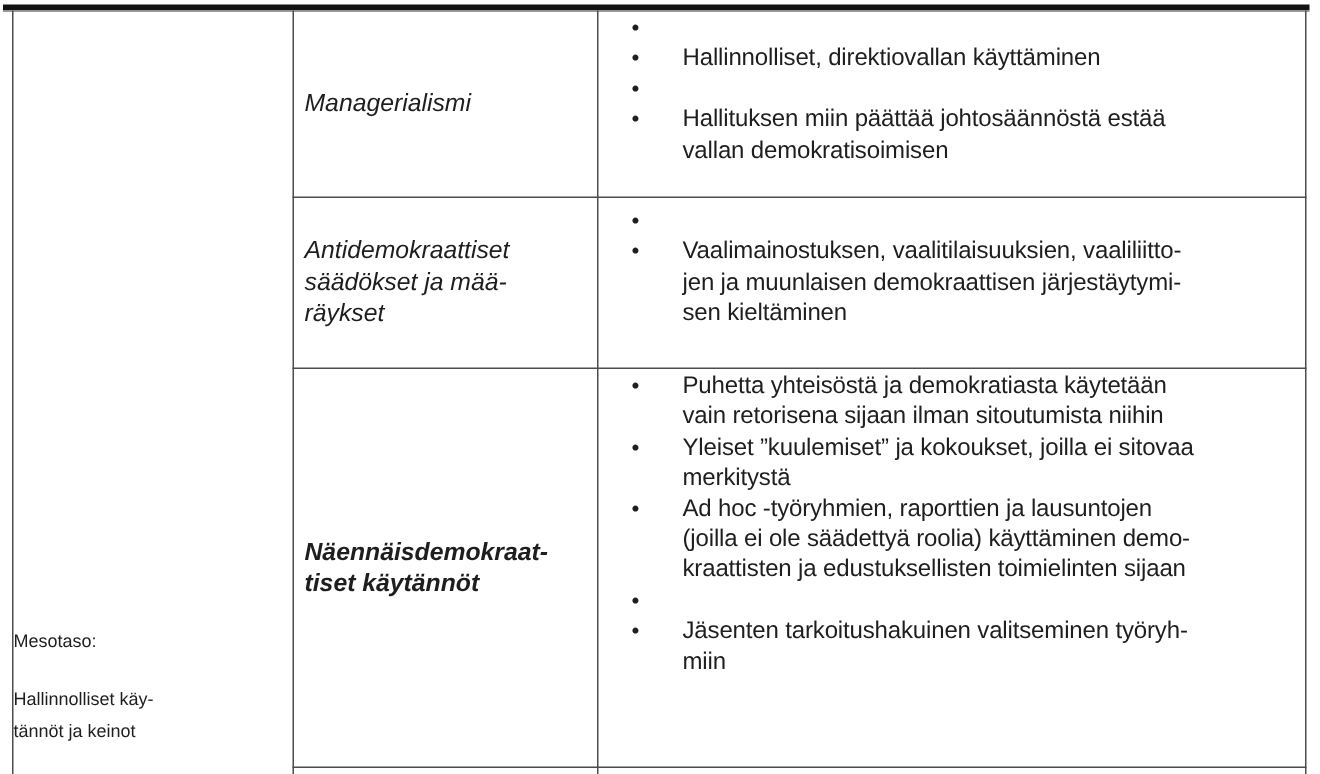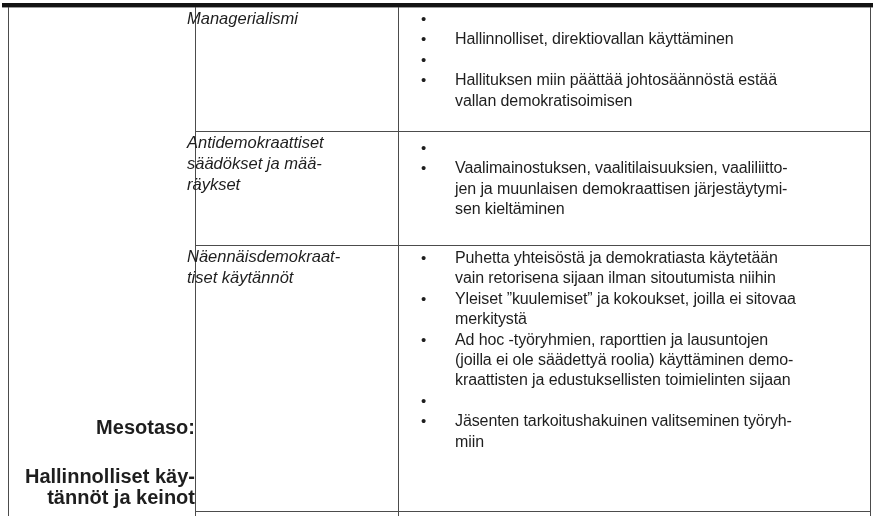--- a/index.html
+++ b/index.html
@@ -12,33 +12,33 @@
   .topbar { position:absolute; left:2px; top:3px; width:871px; height:4px; background:#131313; }
   .topbar-sub { position:absolute; left:2px; top:7px; width:871px; height:1px; background:#9b9b9b; }
   .v { width:1px; top:7px; height:509px; }
   .v-left { left:8px; } .v-c1 { left:195px; } .v-c2 { left:398px; } .v-right { left:870px; }
   .h { height:1px; left:195px; width:676px; }
   .h-1 { top:131px; } .h-2 { top:245px; } .h-3 { top:511px; }
 
   
   .left-cell {
     position:absolute; left:9px; top:417px; width:186px;
-    text-align:right; font-weight:bold; font-size:20px; line-height:21px;
+    text-align:left; font-weight:normal; font-size:12px; line-height:21px;
   }
-  .left-cell .subtitle { margin-top:28px; white-space:pre-line; }
+  .left-cell .subtitle { margin-top:18px; white-space:pre-line; }
 
   
   .cat {
-    position:absolute; left:180px; width:202px; box-sizing:border-box;
-    display:flex; align-items:flex-start; padding-left:7px;
+    position:absolute; left:196px; width:202px; box-sizing:border-box;
+    display:flex; align-items:center; padding-left:7px;
     font-style:italic; font-size:16.5px; line-height:21px; white-space:pre-line;
   }
   .cat-1 { top:8px;   height:123px; }
   .cat-2 { top:132px; height:113px; }
-  .cat-3 { top:246px; height:265px; }
+  .cat-3 { top:246px; height:265px;font-weight:bold; }
 
   
   .cell { position:absolute; left:399px; width:467px; font-size:16px; line-height:20.4px; letter-spacing:-0.1px; }
   .cell-1 { top:9px; }
   .cell-2 { top:138px; }
   .cell-3 { top:248px; }
   .item { display:flex; }
   .item .bullet { flex:none; width:56px; padding-left:22px; box-sizing:border-box; font-size:15px; }
   .item .text { white-space:pre-line; }
 </style>

